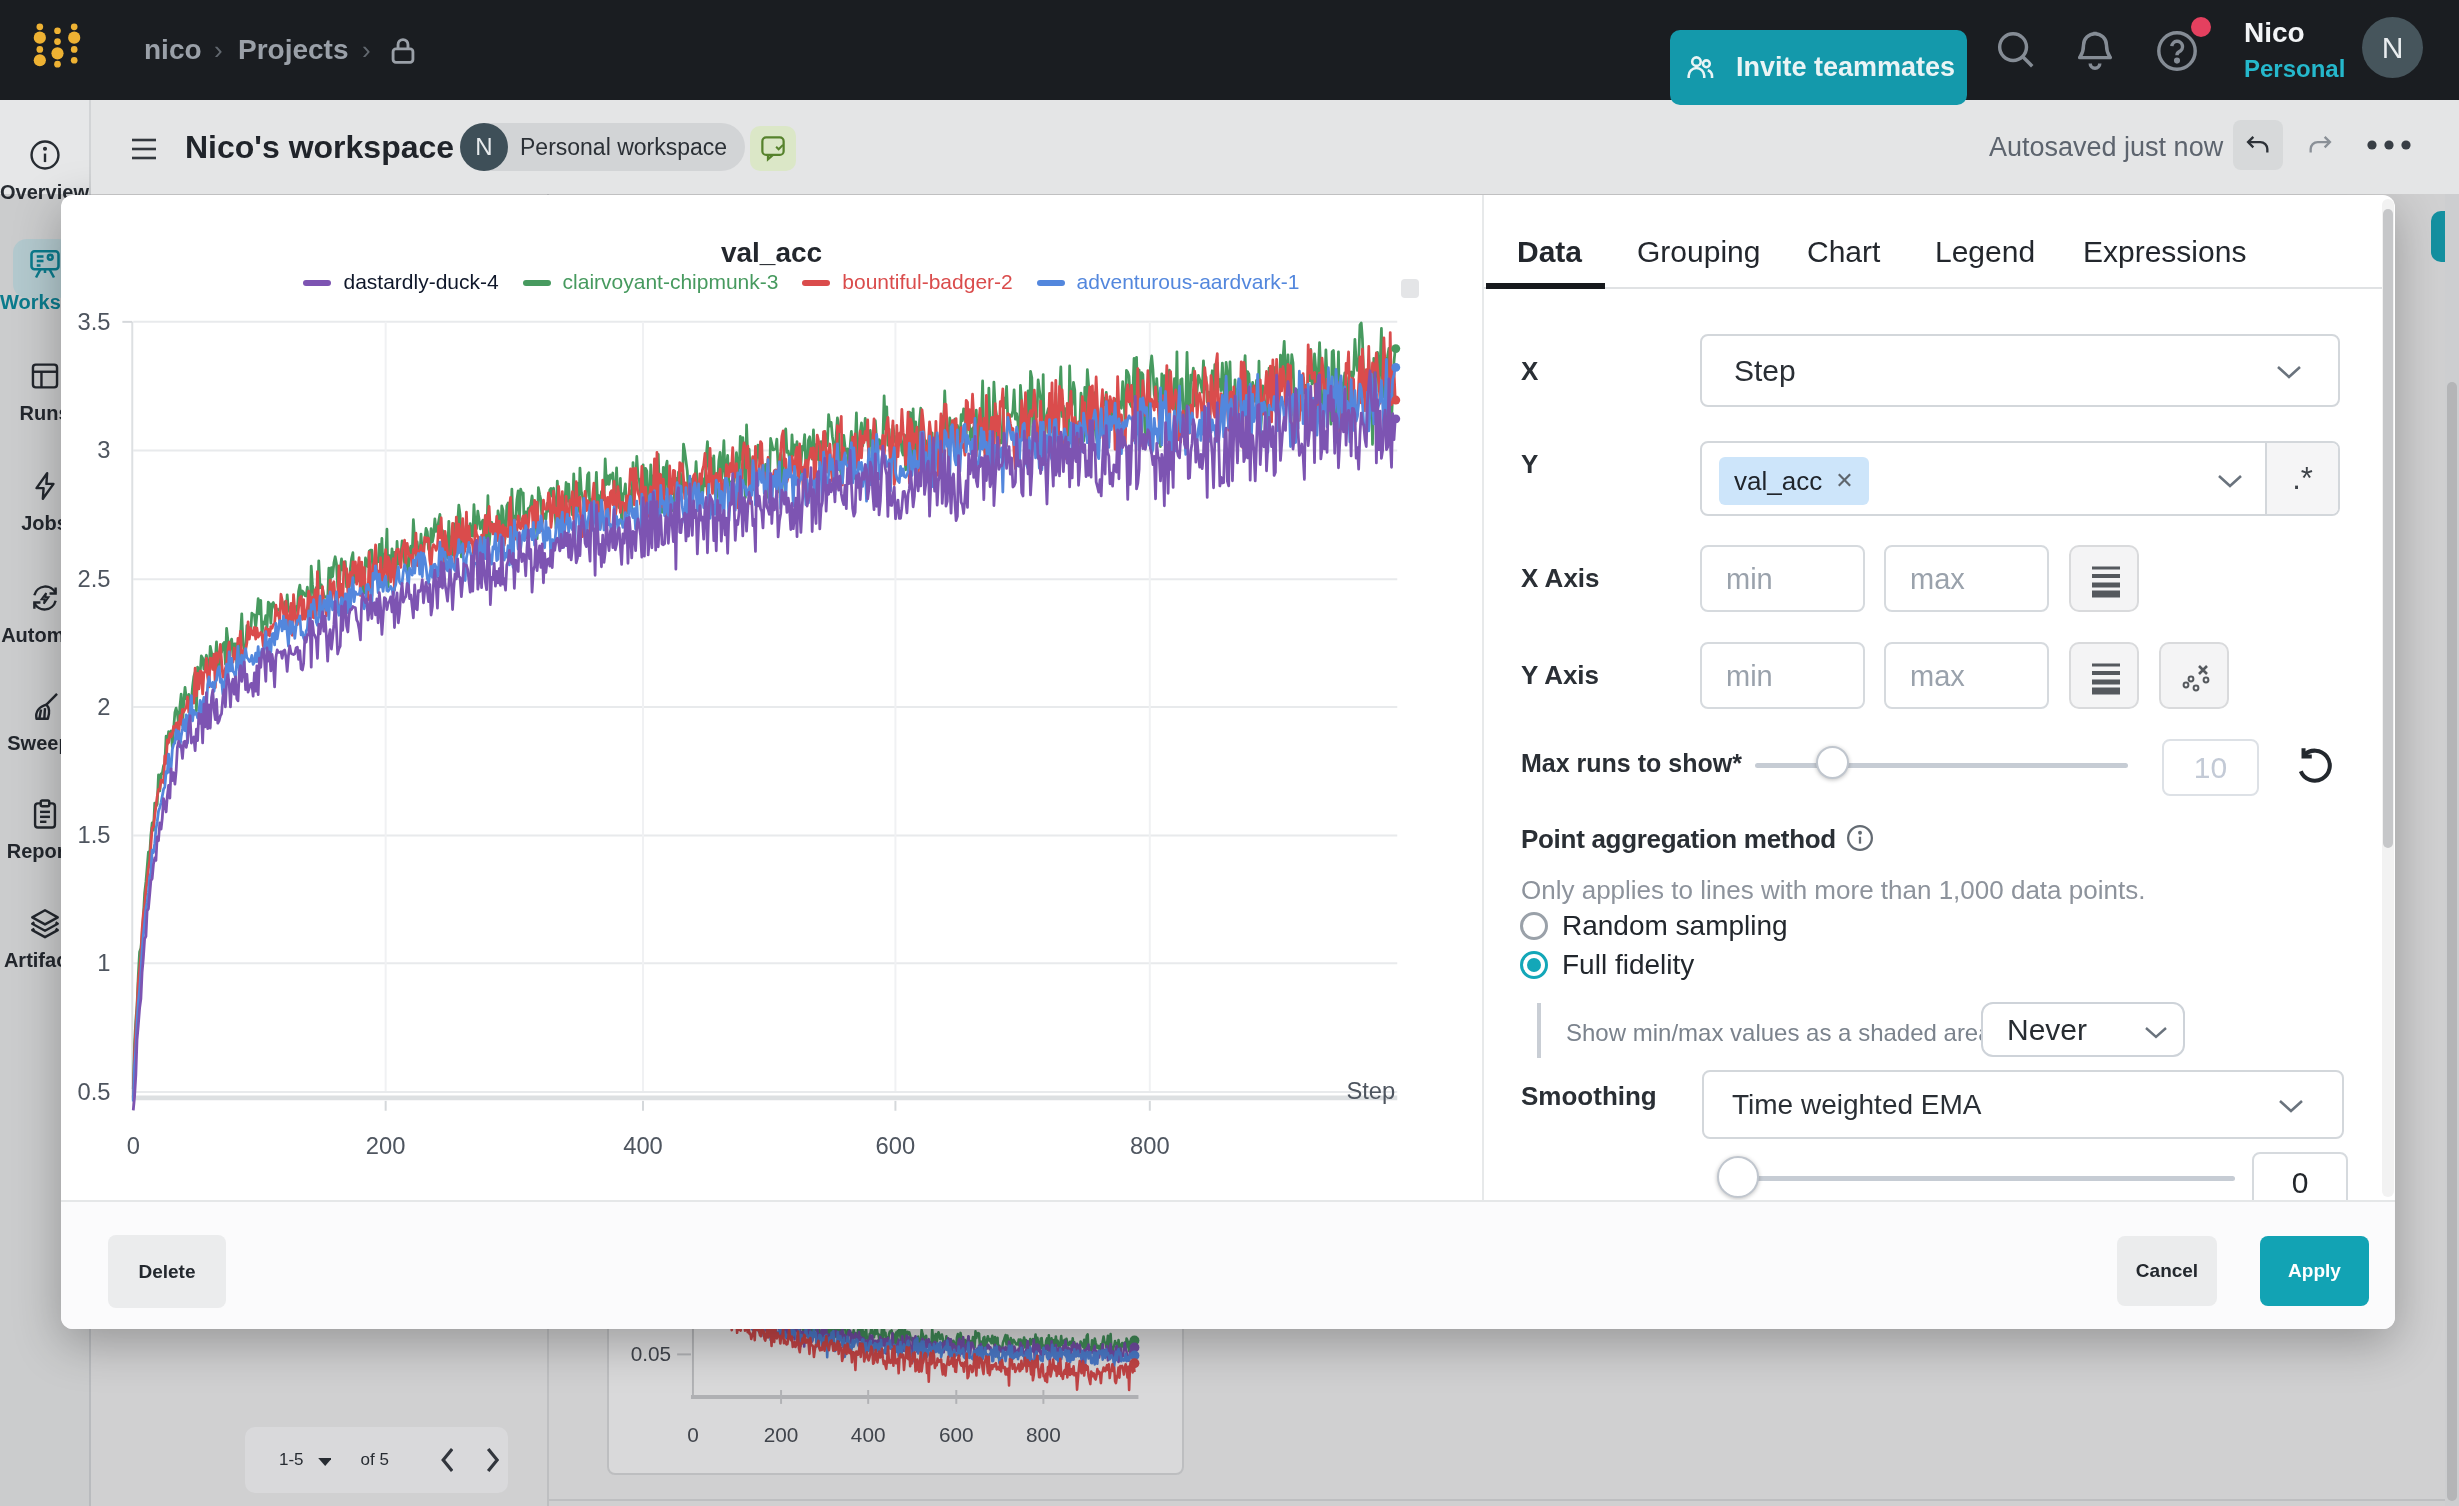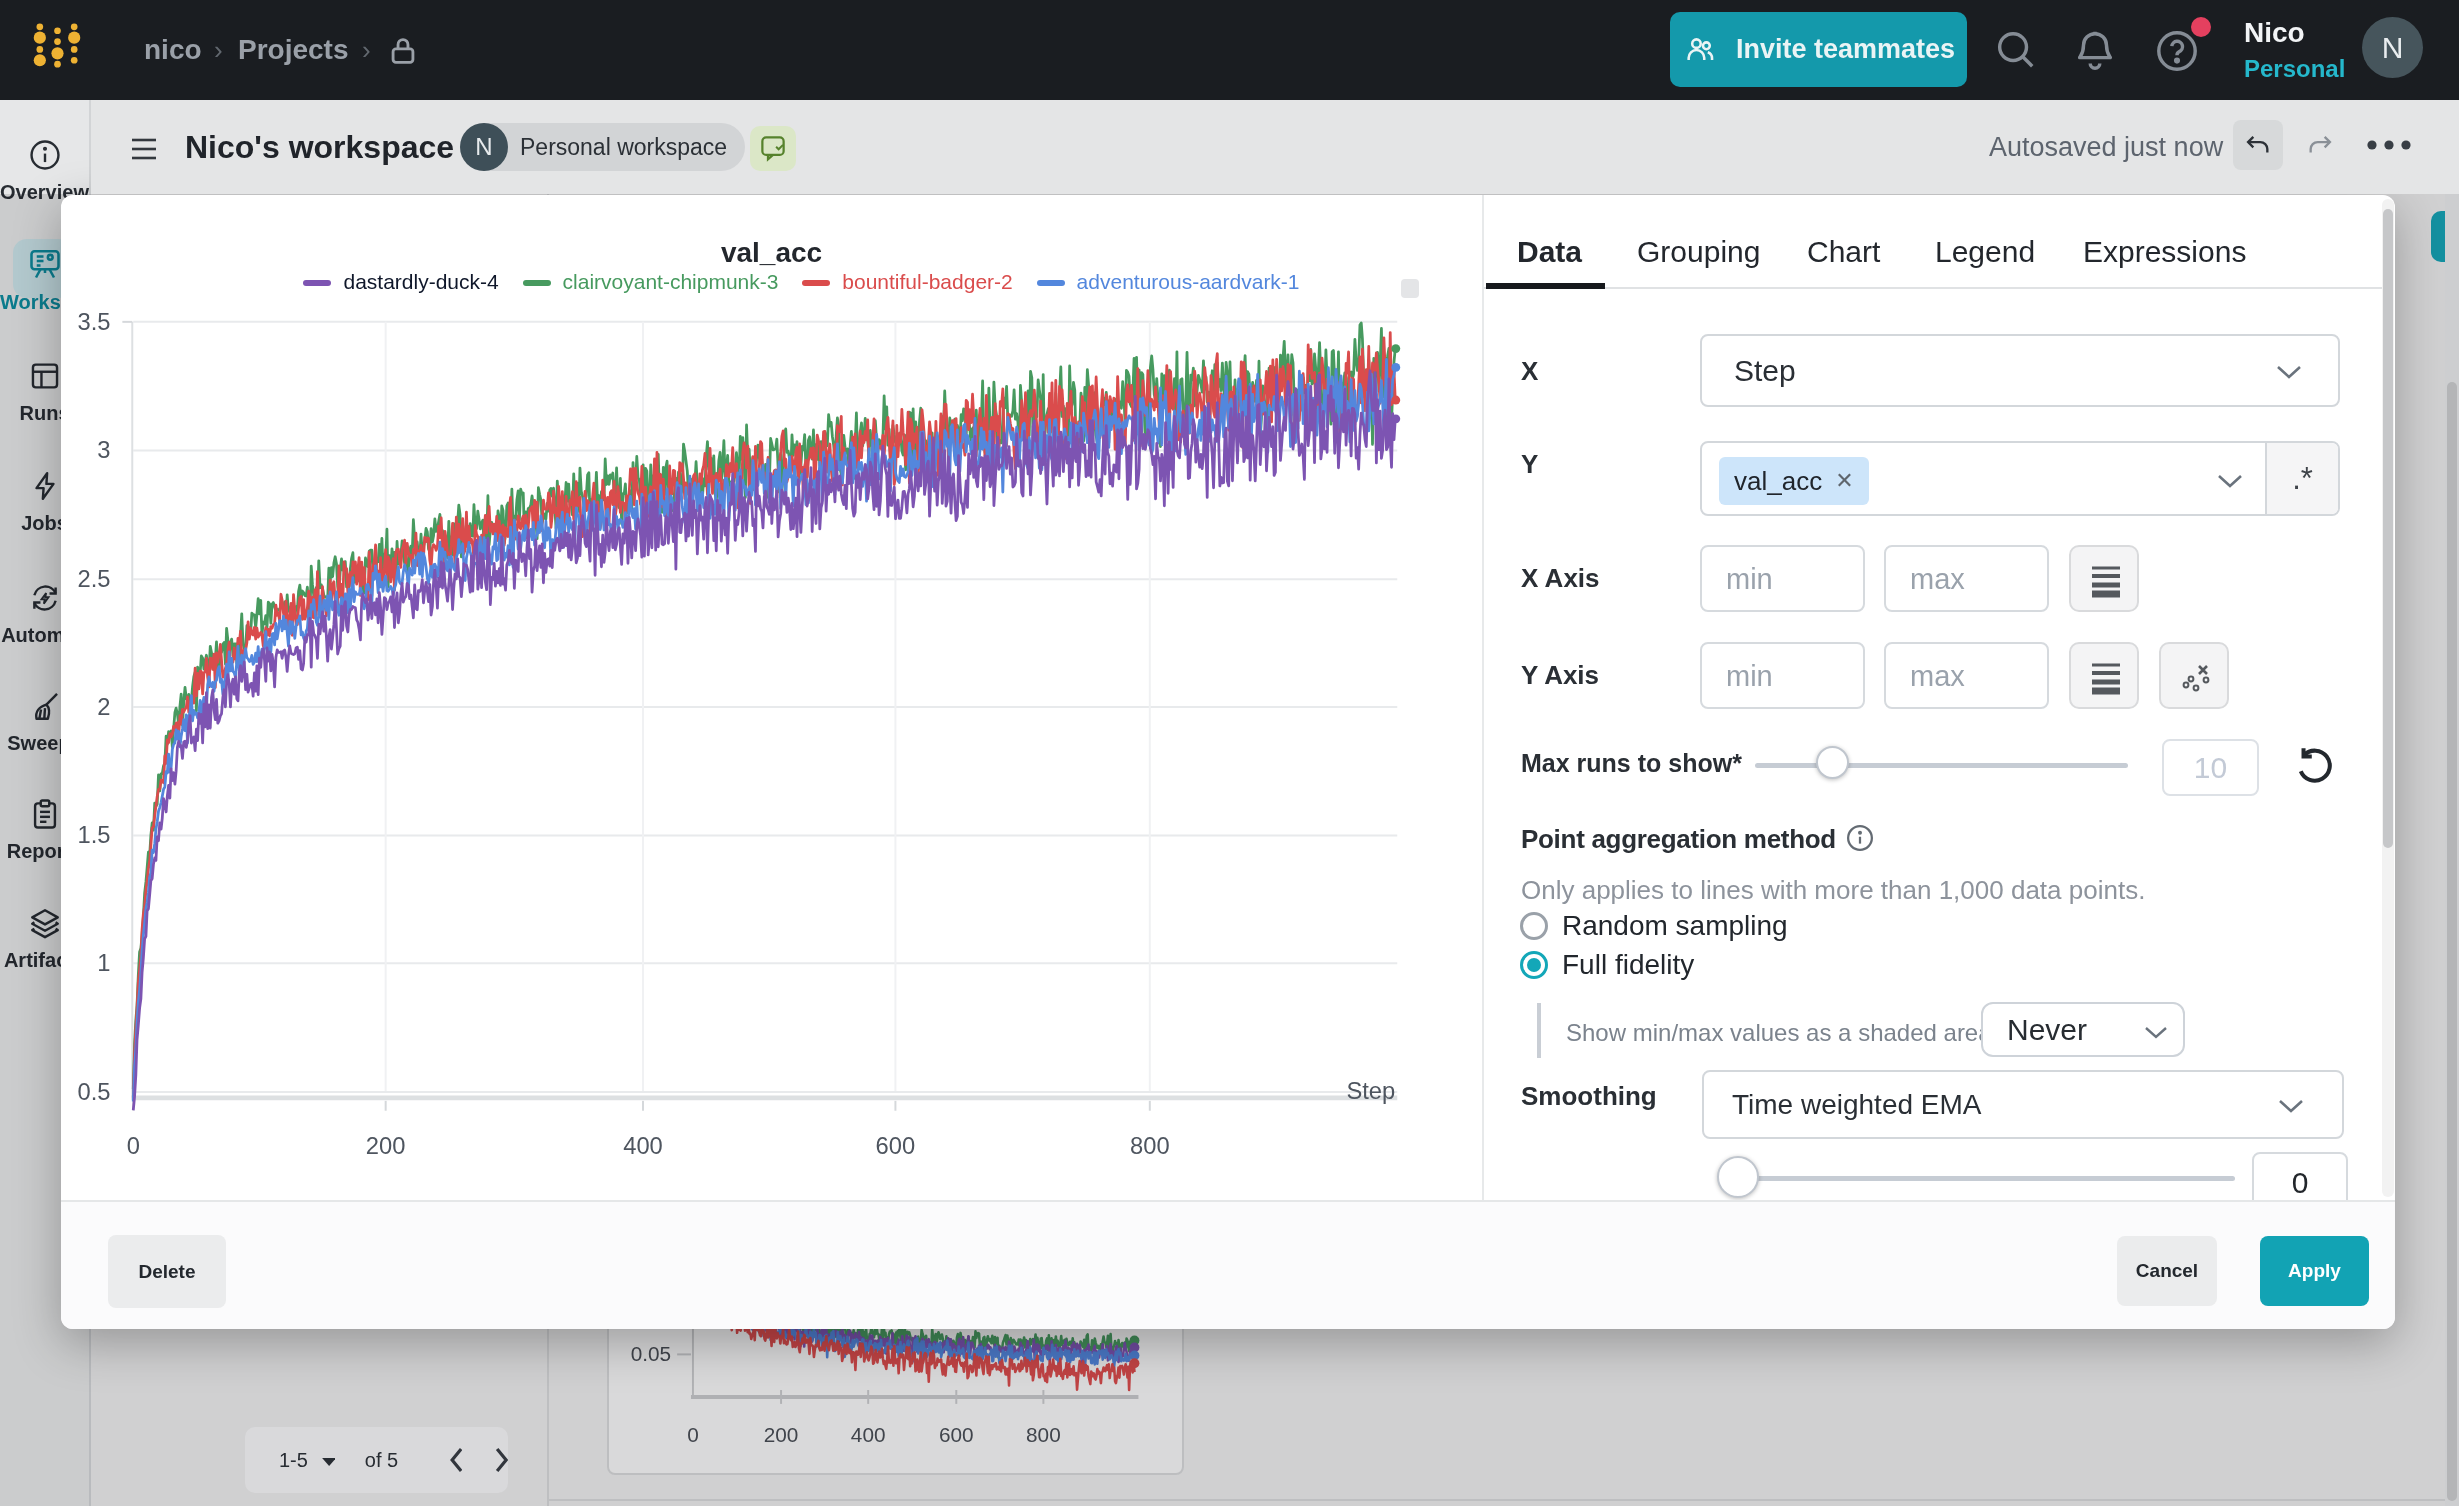--- a/index.html
+++ b/index.html
@@ -5,21 +5,21 @@
 * { margin:0; padding:0; box-sizing:border-box; }
 html,body { width:2459px; height:1507px; overflow:hidden; }
 body { font-family:"Liberation Sans", sans-serif; position:relative; background:#ececec; }
 .abs { position:absolute; }
 
 
 #nav { position:absolute; left:0; top:0; width:2459px; height:100px; background:#1a1d21; z-index:10; }
 #nav .crumb { position:absolute; top:0; height:100px; display:flex; align-items:center; font-size:28px; font-weight:700; color:#9aa0a8; }
 #nav .sep { color:#62686f; font-size:26px; font-weight:400; }
 #nav .proj { color:#eef1f3; }
-.invite { position:absolute; left:1670px; top:12px; width:297px; height:75px; background:#1499ab; border-radius:10px; display:flex; align-items:center; justify-content:center; color:#eaf4f5; font-size:27px; font-weight:700; }
+.invite { position:absolute; left:1670px; top:30px; width:297px; height:75px; background:#1499ab; border-radius:10px; display:flex; align-items:center; justify-content:center; color:#eaf4f5; font-size:27px; font-weight:700; }
 .navico { position:absolute; top:0; }
 #nico-name { position:absolute; left:2244px; top:17px; color:#f2f4f6; font-size:28px; font-weight:700; }
 #nico-per { position:absolute; left:2244px; top:55px; color:#25b8cc; font-size:24px; font-weight:700; }
 #avatar { position:absolute; left:2362px; top:17px; width:61px; height:61px; border-radius:50%; background:#46555c; color:#e9edef; font-size:30px; display:flex; align-items:center; justify-content:center; }
 
 
 #header { position:absolute; left:91px; top:100px; width:2368px; height:94px; background:#e4e5e6; z-index:5; }
 #header .title { position:absolute; left:94px; top:29px; font-size:32px; font-weight:700; color:#20242a; }
 #wspill { position:absolute; left:460px; top:123px; height:48px; border-radius:24px; background:#d2d4d6; display:flex; align-items:center; padding-right:18px; z-index:6; }
 #wspill .av { width:48px; height:48px; border-radius:50%; background:#3e4f58; color:#e7ebed; font-size:24px; display:flex; align-items:center; justify-content:center; margin-right:12px; }
@@ -33,21 +33,21 @@
 
 #sidebar { position:absolute; left:0; top:100px; width:91px; height:1407px; background:#e6e7e8; border-right:2px solid #d2d4d6; }
 .sbitem { position:absolute; left:0; width:89px; text-align:center; color:#272c32; }
 .sbitem .lbl { font-size:20px; font-weight:700; color:#272c32; white-space:nowrap; margin-top:5px; }
 #ws-pill { position:absolute; left:13px; top:139px; width:59px; height:59px; border-radius:14px; background:#cbe4e9; }
 
 
 #content-bg { position:absolute; left:91px; top:194px; right:0; bottom:0; background:#ececec; }
 #content-line-v { position:absolute; left:547px; top:194px; width:2px; height:1313px; background:#d8d9da; }
 #panel-mini { position:absolute; left:607px; top:1267px; width:577px; height:208px; background:#f6f6f6; border:2px solid #d7d8d9; border-radius:8px; }
-#pag { position:absolute; left:245px; top:1427px; width:263px; height:66px; background:#f6f6f7; border-radius:10px; color:#2c3137; font-size:20px; white-space:nowrap; }
+#pag { position:absolute; left:245px; top:1427px; width:263px; height:66px; background:#f6f6f7; border-radius:10px; color:#2c3137; font-size:17px; white-space:nowrap; }
 #bottomline { position:absolute; left:547px; top:1499px; width:1912px; height:2px; background:#d8d9da; }
 
 
 #overlay { position:absolute; left:0; top:194px; width:2459px; height:1313px; background:rgba(10,12,14,0.12); }
 
 
 #winsb { position:absolute; left:2445px; top:194px; width:14px; height:1313px; background:#cdced0; }
 #winsb .thumb { position:absolute; left:2px; top:188px; width:10px; height:1119px; border-radius:5px; background:#b4b5b7; }
 
 

